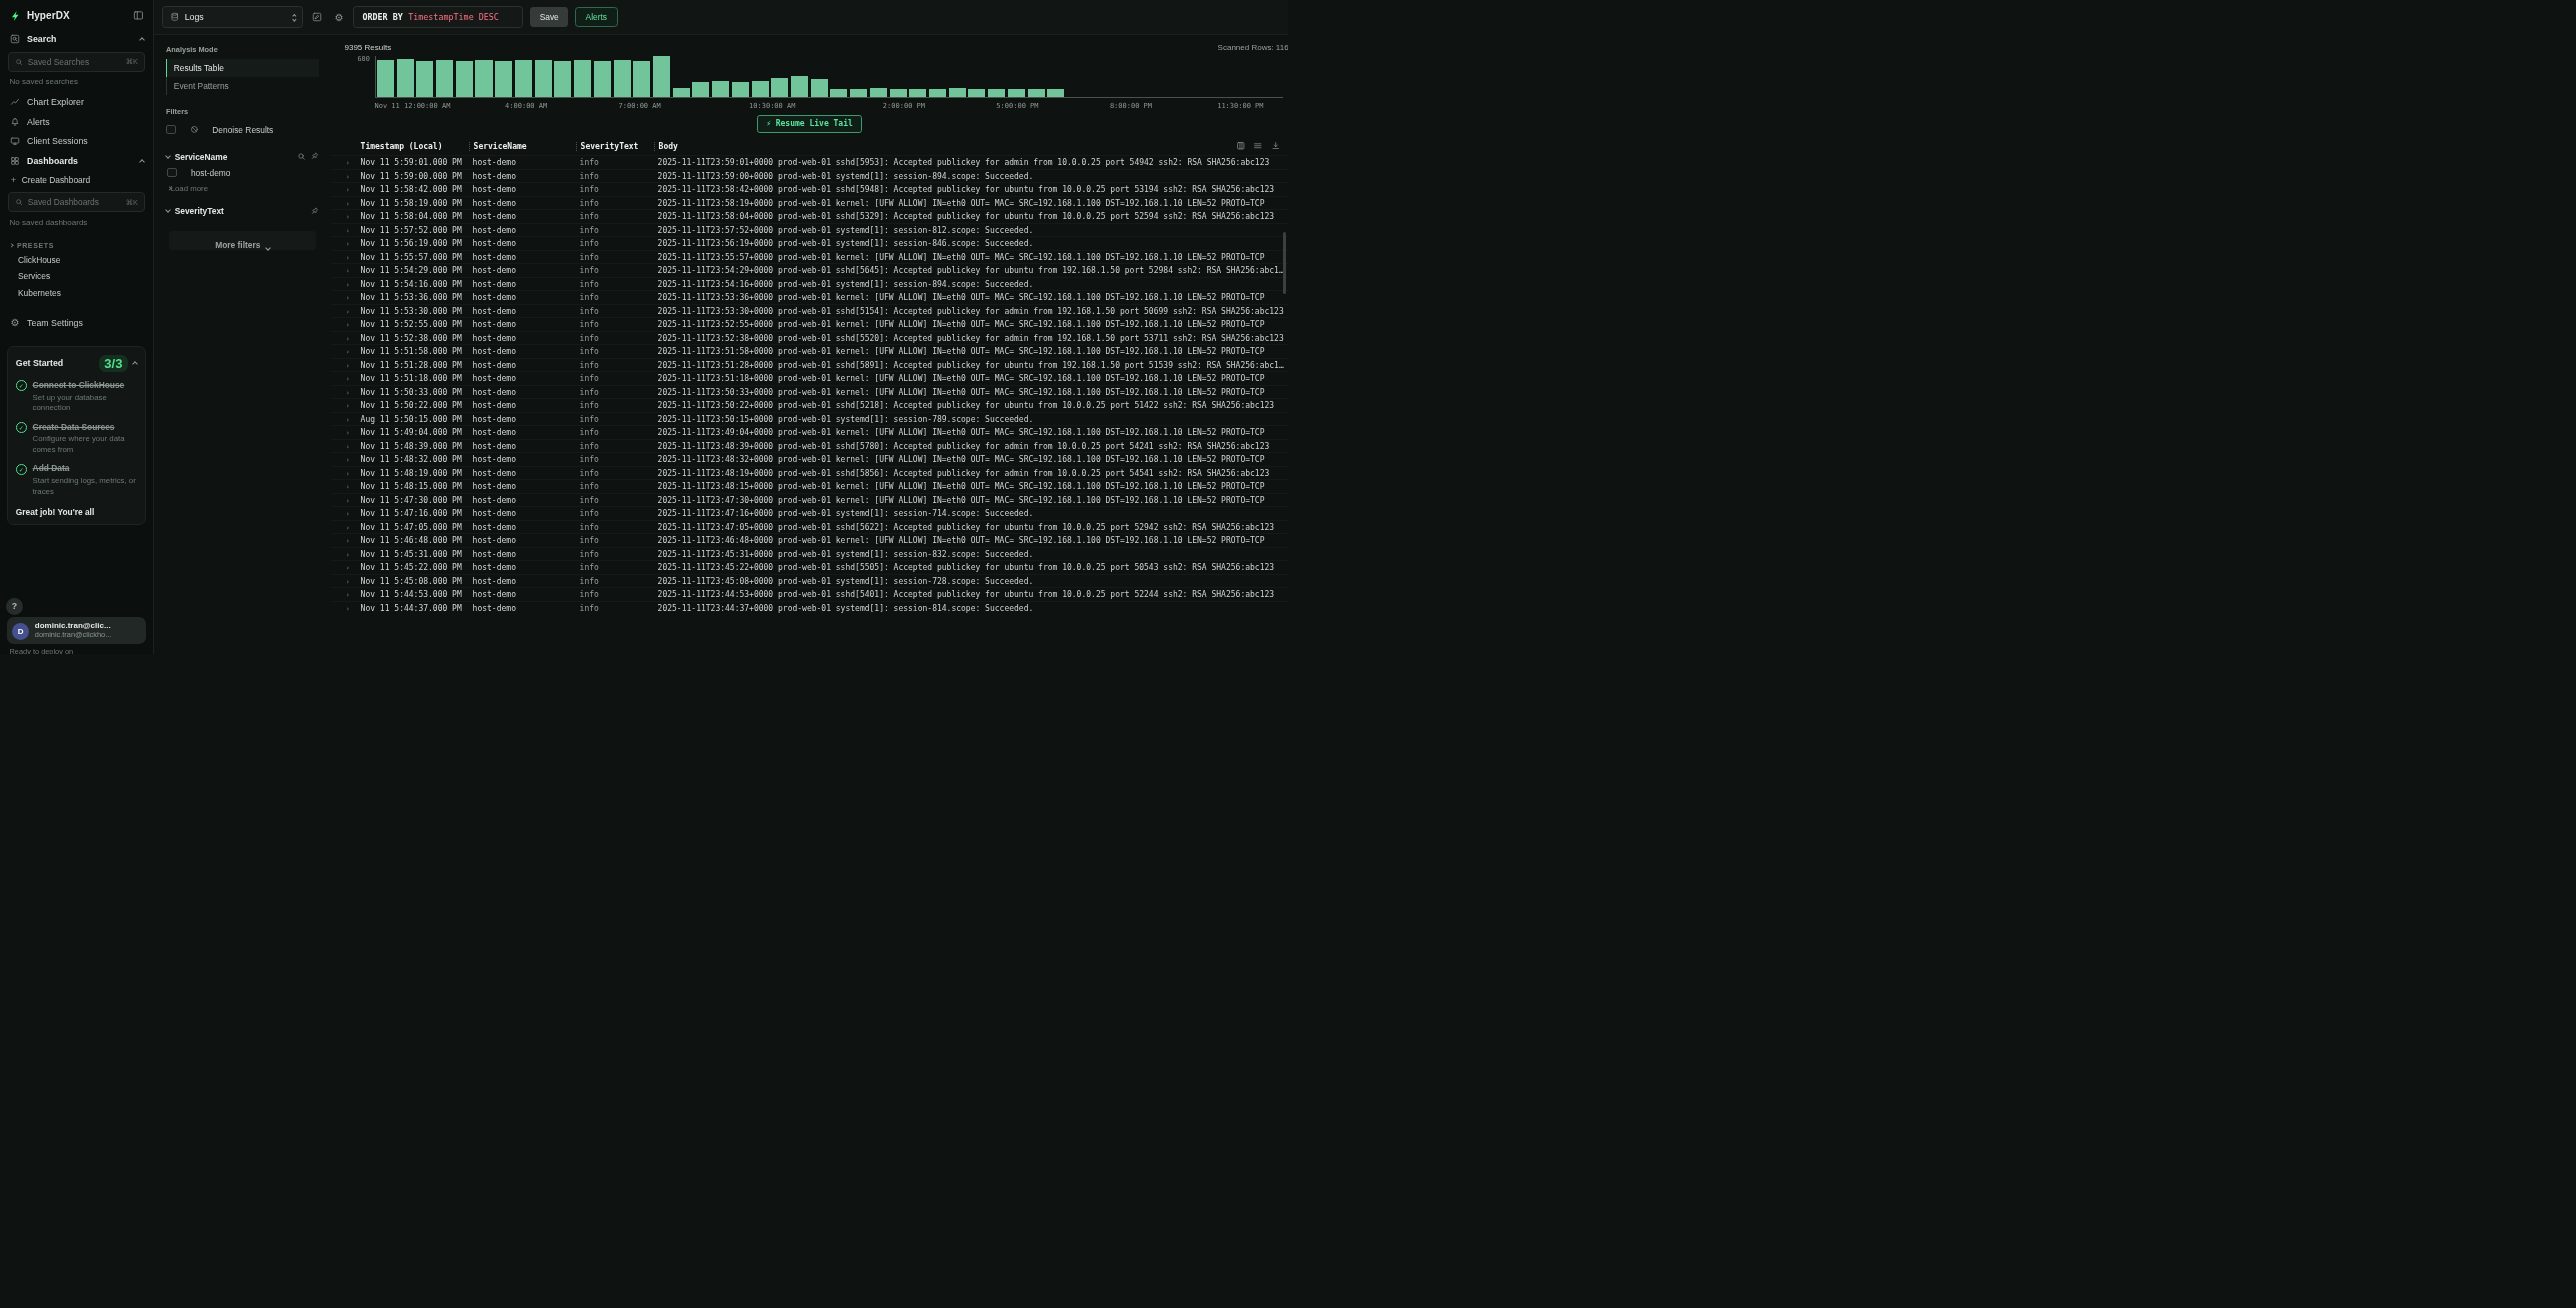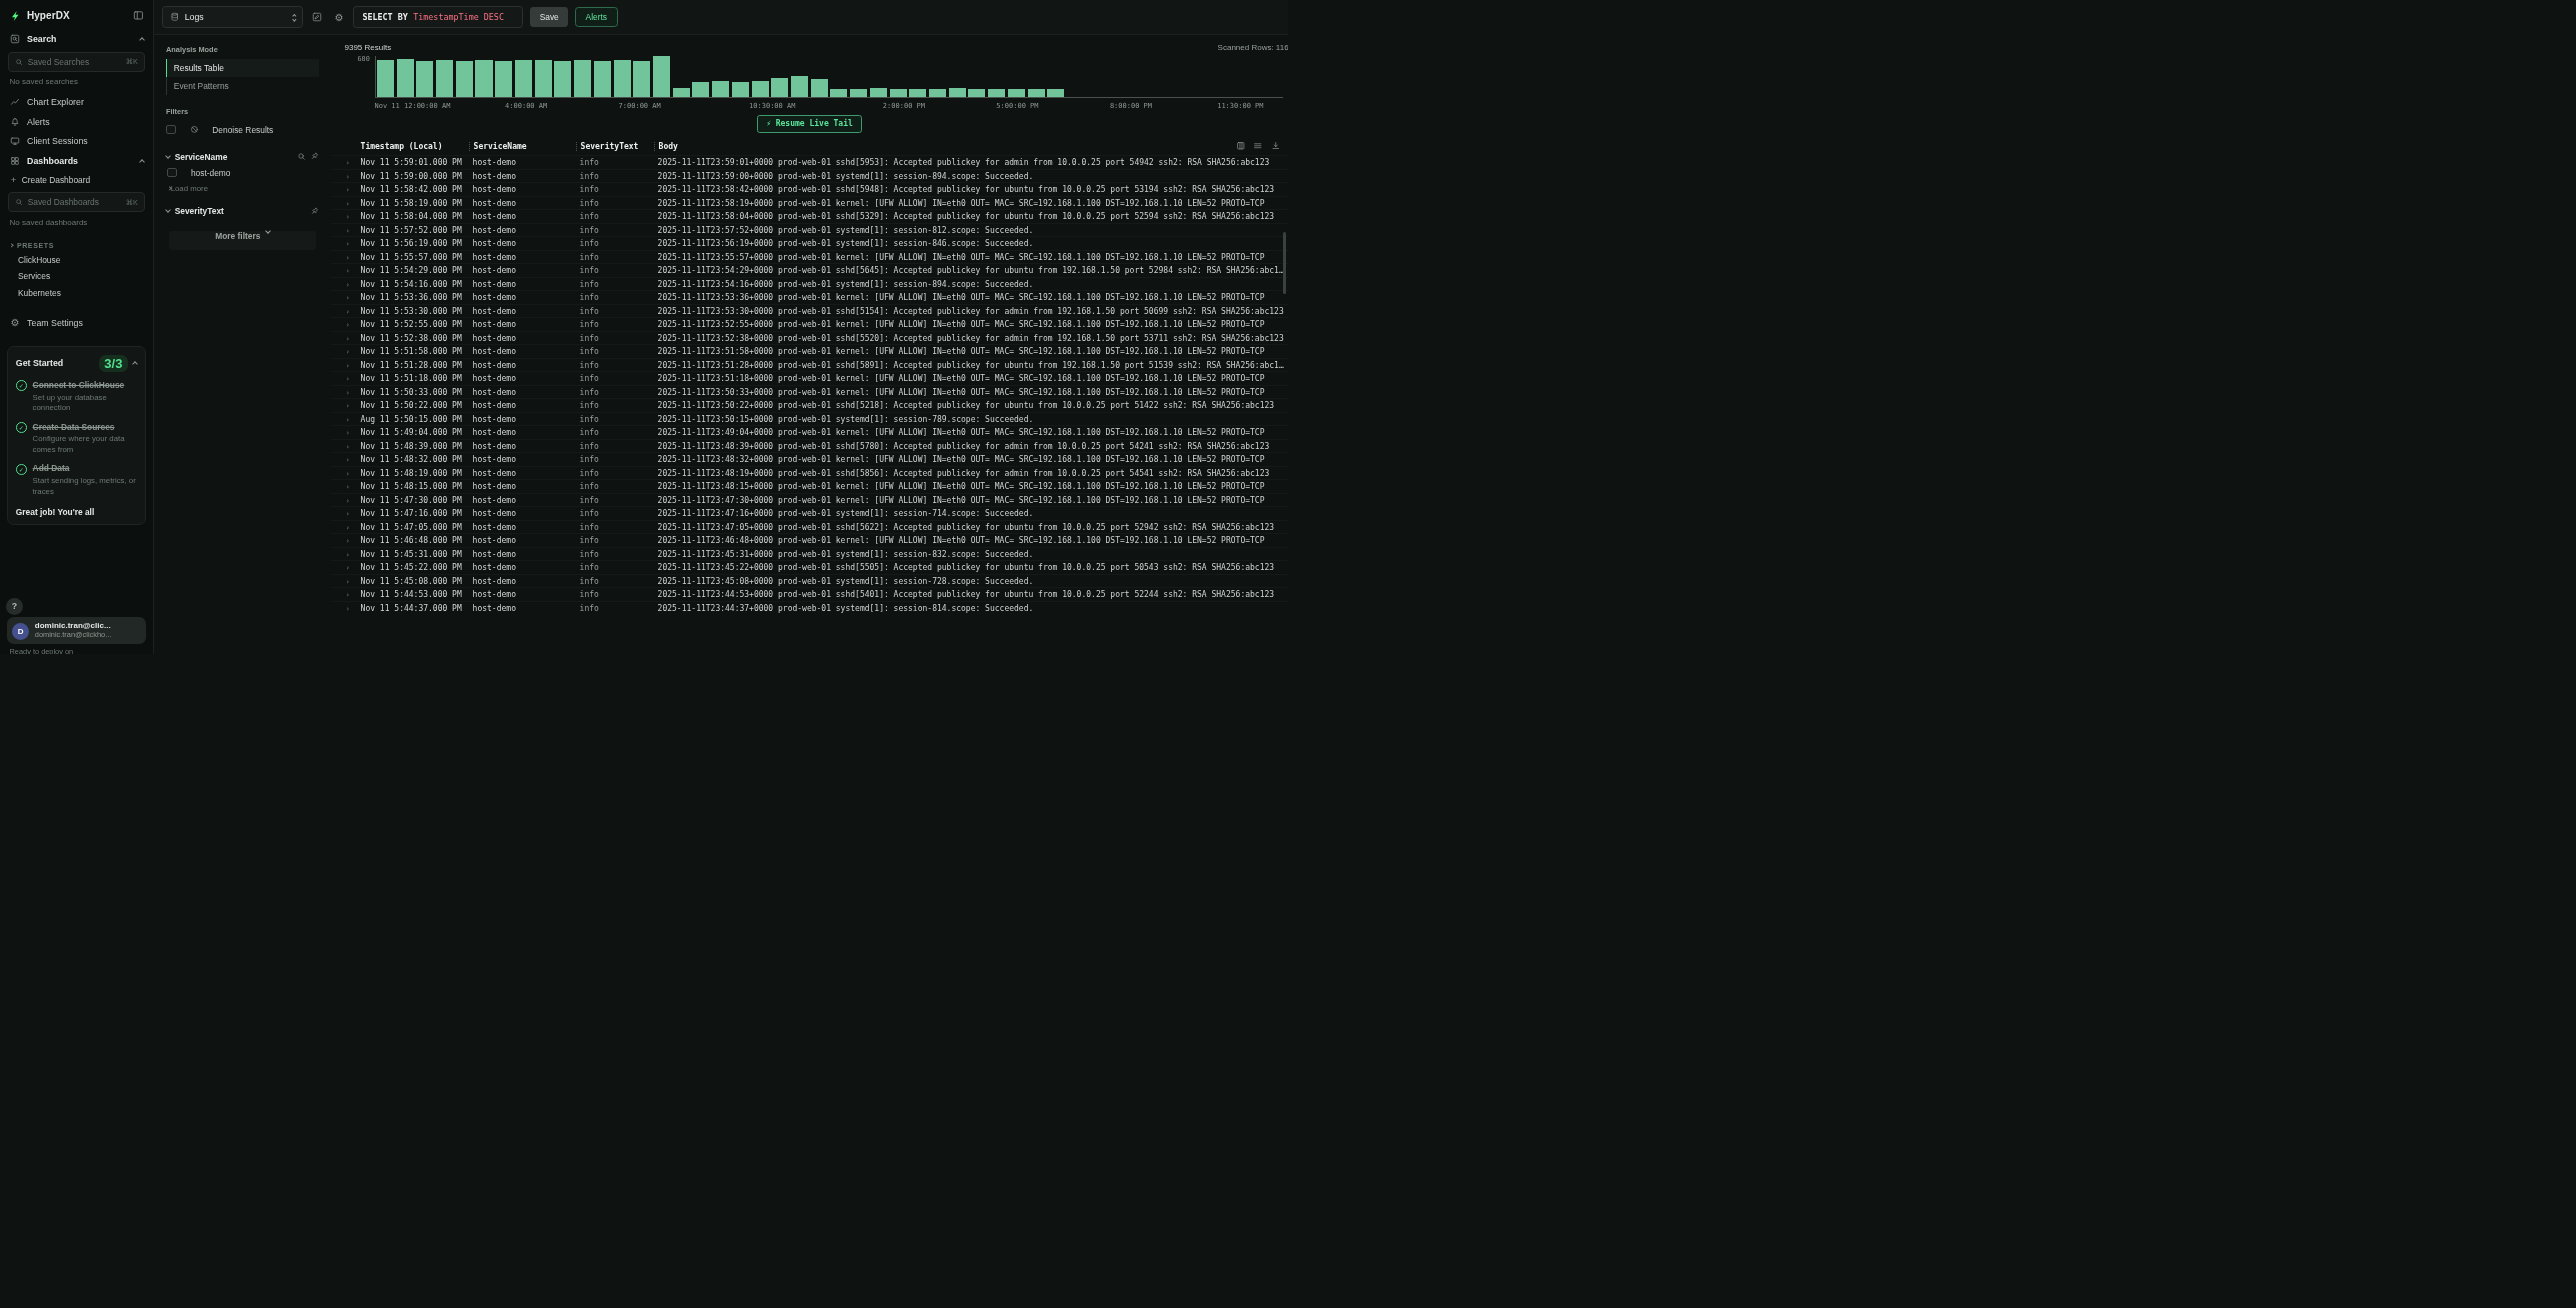--- a/index.html
+++ b/index.html
@@ -99,21 +99,21 @@
   .filters-label{margin-top:12px}
   .check-row{display:flex;align-items:center;gap:14px;padding:3.4px 0;font-size:8.4px;color:var(--text2)}
   .cb{width:9.5px;height:9.5px;flex:none;border:0.7px solid #414a46;border-radius:2px;background:#12171 5;background:#121715}
   .slash-ic{color:var(--dim)}
   .group-head{display:flex;align-items:center;gap:4.7px;margin-top:10.8px;padding:2.7px 0;font-size:8.4px;font-weight:700;color:var(--text)}
   .group-head .sp{flex:1}
   .group-head .ct{color:var(--dim)}
   .ghost-ic{color:var(--dim)}
   .facet-row{padding-left:1.4px}
   .load-more{display:flex;align-items:center;padding:2.7px 0 0 2px;font-size:7.8px;color:var(--muted)}
-  .more-filters{margin:12px 2.7px 0;height:19px;display:flex;align-items:flex-start;justify-content:center;gap:5.4px;background:#151a18;border-radius:3.4px;color:#9aa39e;font-size:8.4px;font-weight:600}
+  .more-filters{margin:12px 2.7px 0;height:19px;display:flex;align-items:flex-end;justify-content:center;gap:5.4px;background:#151a18;border-radius:3.4px;color:#9aa39e;font-size:8.4px;font-weight:600}
 
   
   .results{flex:1;min-width:0;display:flex;flex-direction:column;padding-top:6.8px;position:relative;overflow:hidden}
   .results-head{display:flex;align-items:center;justify-content:space-between;padding-left:13.5px;font-size:8px;color:#ccd2cf;height:12px}
   .results-head .scanned{color:#97a19b;white-space:nowrap;margin-right:-9.5px}
   .chart{display:grid;grid-template-columns:30px 1fr;grid-template-rows:42px 12px;padding:2.7px 5.4px 0 13.5px}
   .ylab{grid-column:1;text-align:right;padding-right:4.7px;font-family:"DejaVu Sans Mono",monospace;font-size:6.8px;color:#8b948f;line-height:6.8px}
   .plot{grid-column:2;grid-row:1;border-left:0.7px solid #49524d;border-bottom:0.7px solid #49524d;padding:0 1.4px}
   .bars{display:flex;align-items:flex-end;gap:2.7px;width:100%;height:100%}
   .bar{flex:1;min-width:0;background:var(--bar)}
@@ -312,21 +312,21 @@
           </span>
       </div>
       <span class="icon-btn">
         <svg class="ic" width="10" height="10" viewBox="0 0 24 24">
             <rect x="3" y="3" width="18" height="18" rx="3"></rect>
             <path d="M8 16l.8-3L14 7.8 16.2 10 11 15.2 8 16z"></path>
           </svg>
       </span>
       <span class="icon-btn">⚙</span>
       <div class="code-box orderby-box">
-        <span class="kw">SELECT BY</span>
+        <span class="kw">ORDER BY</span>
         <span class="val">TimestampTime DESC</span>
       </div>
       <div class="btn btn-save">Save</div>
       <div class="btn btn-alerts">Alerts</div>
     </div>
 
 
     <div class="content">
 
       <div class="filters">

